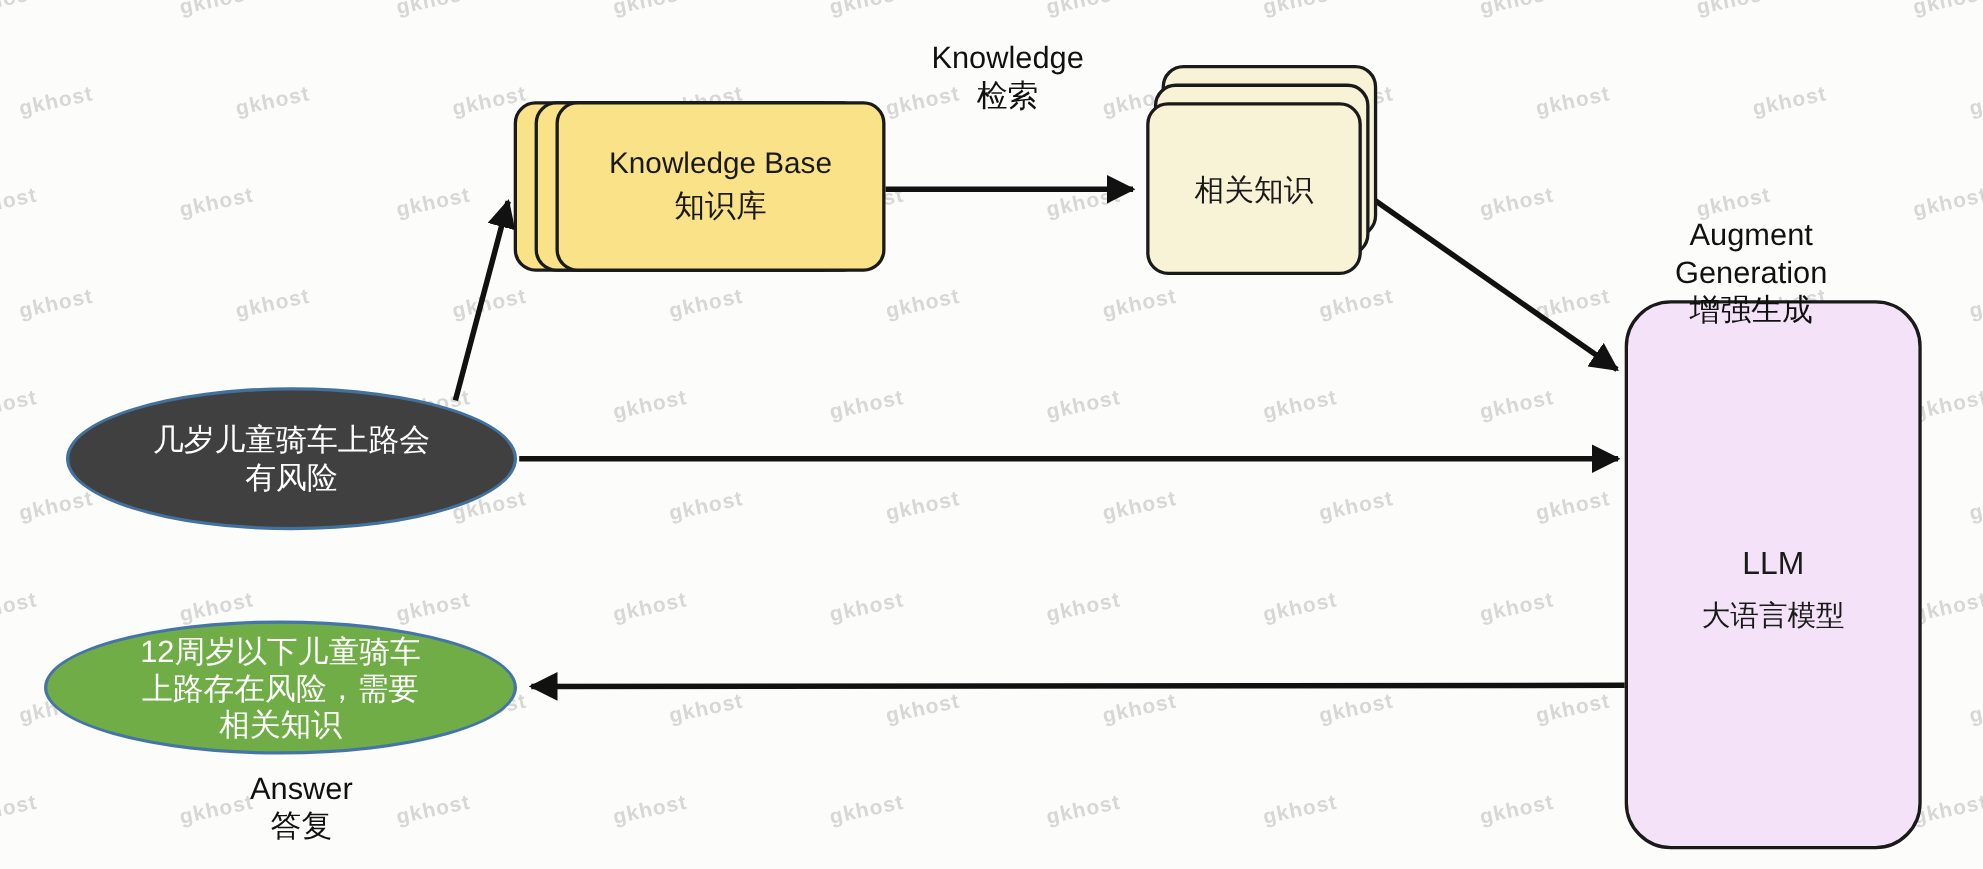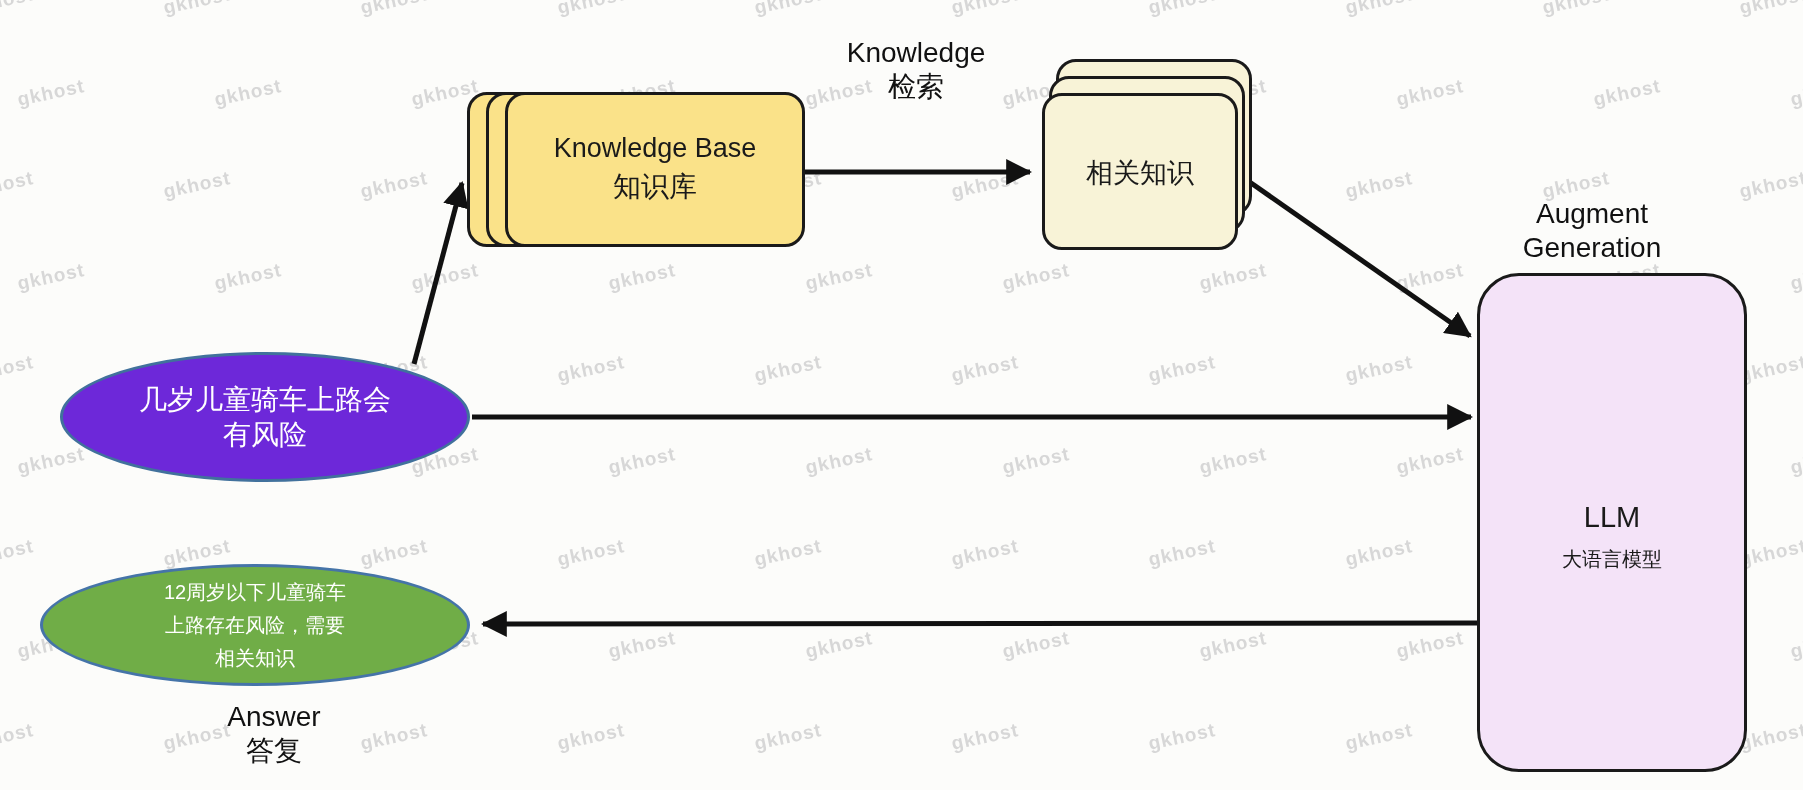--- a/index.html
+++ b/index.html
@@ -28,27 +28,27 @@
 
   .rk-main{left:1042px;top:93px;width:196px;height:157px;padding:6px;}
   .rk-b1{left:1049px;top:76px;width:196px;height:157px;}
   .rk-b2{left:1056px;top:59px;width:196px;height:157px;}
   .rk-line1{font-size:27px;line-height:33px;}
   .rk-line2{font-size:27px;margin-top:2px;}
 
   .llm-box{left:1477px;top:273px;width:270px;height:499px;border-radius:42px;
            border:3px solid #1a1a1a;padding-top:28px;}
   .llm-line1{font-size:29px;}
-  .llm-line2{font-size:20px;margin-top:12px;}
+  .llm-line2{font-size:26px;margin-top:12px;}
 
   .ellipse{border-radius:50%;color:#fff;}
   .q-ellipse{left:60px;top:352px;width:410px;height:130px;border:3px solid #41719c;}
   .q-ellipse .ln{font-size:28px;line-height:35px;}
   .a-ellipse{left:40px;top:564px;width:430px;height:122px;border:3px solid #4574a8;}
-  .a-ellipse .ln{font-size:20px;line-height:33px;}
+  .a-ellipse .ln{font-size:28px;line-height:33px;}
 
   .flabel{position:absolute;text-align:center;color:#111;transform:translateX(-50%);}
   .flabel .l1{font-size:28px;line-height:34px;}
   .flabel .l2{font-size:28px;line-height:34px;}
   .lbl-question{left:264px;top:274px;}
   .lbl-retrieval{left:916px;top:36px;}
   .lbl-augment{left:1592px;top:197px;}
   .lbl-answer{left:274px;top:700px;}
 </style>
 </head>
@@ -173,36 +173,37 @@
   <div class="stackcard rk-b1" style="background-color: rgb(248, 243, 215);"></div>
   <div class="node card rk-main" style="background-color: rgb(248, 243, 215);">
     <div class="rk-line2">相关知识</div>
   </div>
 
   <div class="node llm-box" style="background-color: rgb(244, 227, 248);">
     <div class="llm-line1">LLM</div>
     <div class="llm-line2">大语言模型</div>
   </div>
 
-  <div class="node ellipse q-ellipse" style="background-color: #6d28d9; border-color: rgb(65, 113, 156);">
+  <div class="node ellipse q-ellipse" style="background-color: #404040; border-color: rgb(65, 113, 156);">
     <div class="ln">几岁儿童骑车上路会</div>
     <div class="ln">有风险</div>
   </div>
 
   <div class="node ellipse a-ellipse" style="background-color: rgb(112, 173, 71); border-color: rgb(69, 116, 168);">
     <div class="ln">12周岁以下儿童骑车</div>
     <div class="ln">上路存在风险，需要</div>
     <div class="ln">相关知识</div>
   </div>
 
   <div class="flabel lbl-retrieval">
     <div class="l1">Knowledge</div>
     <div class="l2">检索</div>
   </div>
   <div class="flabel lbl-augment">
     <div class="l1">Augment Generation</div>
+    <div class="l2">增强生成</div>
   </div>
   <div class="flabel lbl-answer">
     <div class="l1">Answer</div>
     <div class="l2">答复</div>
   </div>
 
 </div>
 
 </body></html>

